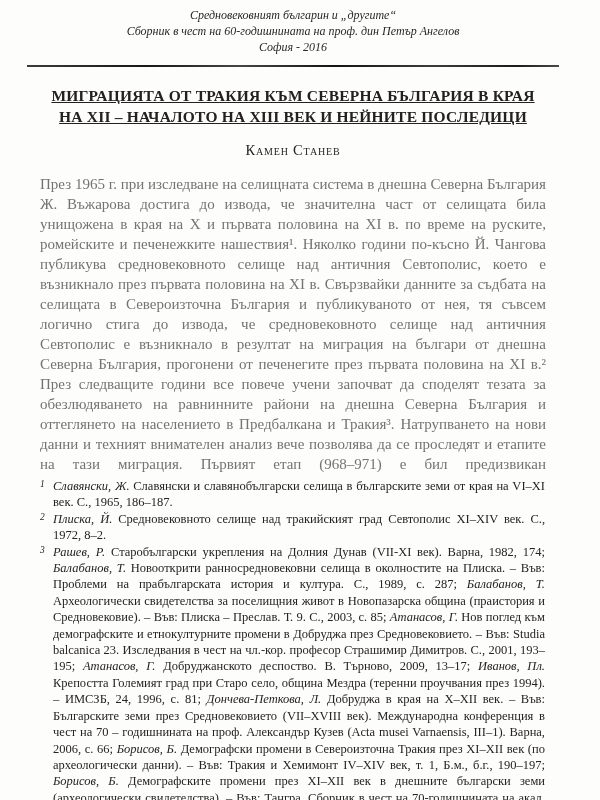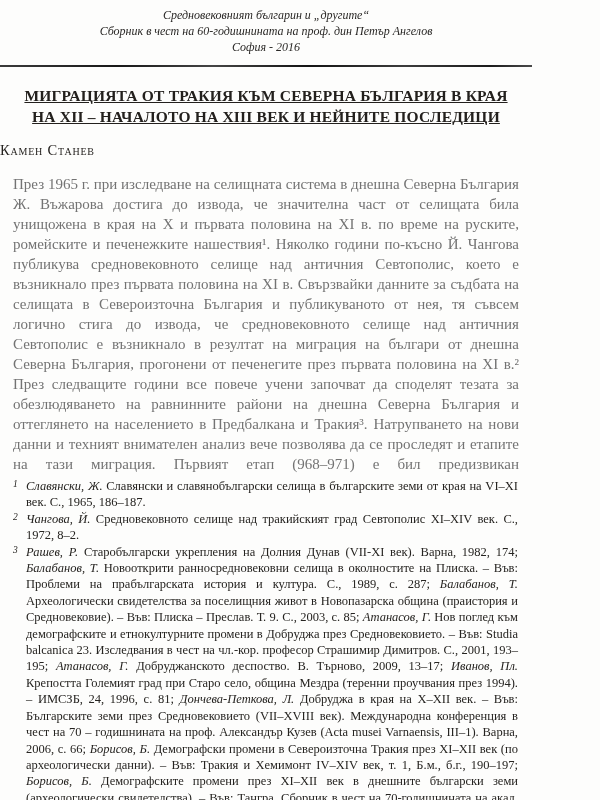--- a/index.html
+++ b/index.html
@@ -3,21 +3,21 @@
 <meta charset="utf-8">
 <style>
   html, body { margin: 0; padding: 0; }
   body {
     width: 600px; height: 800px;
     background: #fdfdfc;
     color: #1e1c1a;
     font-family: "Liberation Serif", "DejaVu Serif", serif;
     overflow: hidden;
   }
-  .page { width: 532px; height: 800px; position: relative; }
+  .page { width: 532px; height: 800px; position: relative; margin-left: 27px; }
 
   .vol-header {
     padding-top: 7px;
     text-align: center;
     font-style: italic;
     font-size: 12px;
     line-height: 16px;
     color: #2a2826;
   }
 
@@ -34,20 +34,21 @@
     line-height: 21px;
     font-weight: bold;
     text-align: center;
     letter-spacing: 0.2px;
     color: #23201d;
     text-decoration: underline;
   }
 
   .article-author {
     margin-top: 15px;
+    text-align: center;
     font-variant: small-caps;
     font-size: 14.5px;
     letter-spacing: 0.8px;
     color: #262320;
   }
 
   .body-text {
     margin: 15px 13px 0 13px;
     font-size: 15px;
     line-height: 20px;
@@ -86,17 +87,17 @@
   <div class="rule"></div>
 
   <h1 class="article-title">МИГРАЦИЯТА ОТ ТРАКИЯ КЪМ СЕВЕРНА БЪЛГАРИЯ В КРАЯ НА XII – НАЧАЛОТО НА XIII ВЕК И НЕЙНИТЕ ПОСЛЕДИЦИ</h1>
 
   <div class="article-author">Камен Станев</div>
 
   <p class="body-text">През 1965 г. при изследване на селищната система в днешна Северна България Ж. Въжарова достига до извода, че значителна част от селищата била унищожена в края на X и първата половина на XI в. по време на руските, ромейските и печенежките нашествия¹. Няколко години по-късно Й. Чангова публикува средновековното селище над античния Севтополис, което е възникнало през първата половина на XI в. Свързвайки данните за съдбата на селищата в Североизточна България и публикуваното от нея, тя съвсем логично стига до извода, че средновековното селище над античния Севтополис е възникнало в резултат на миграция на българи от днешна Северна България, прогонени от печенегите през първата половина на XI в.² През следващите години все повече учени започват да споделят тезата за обезлюдяването на равнинните райони на днешна Северна България и оттеглянето на населението в Предбалкана и Тракия³. Натрупването на нови данни и техният внимателен анализ вече позволява да се проследят и етапите на тази миграция. Първият етап (968–971) е бил предизвикан</p>
 
   <div class="footnotes" id="footnotes">
       <div class="footnote"><span class="fn-num">1</span><span class="it">Славянски, Ж.</span><span> Славянски и славянобългарски селища в българските земи от края на VI–XI век. С., 1965, 186–187.</span></div>
-      <div class="footnote"><span class="fn-num">2</span><span class="it">Чангова, Й.</span><span> Средновековното селище над тракийският град Севтополис XI–XIV век. С., 1972, 8–2.</span></div>
+      <div class="footnote"><span class="fn-num">2</span><span class="it">Плиска, Й.</span><span> Средновековното селище над тракийският град Севтополис XI–XIV век. С., 1972, 8–2.</span></div>
       <div class="footnote"><span class="fn-num">3</span><span class="it">Рашев, Р.</span><span> Старобългарски укрепления на Долния Дунав (VII-XI век). Варна, 1982, 174; </span><span class="it">Балабанов, Т.</span><span> Новооткрити ранносредновековни селища в околностите на Плиска. – Във: Проблеми на прабългарската история и култура. С., 1989, с. 287; </span><span class="it">Балабанов, Т.</span><span> Археологически свидетелства за поселищния живот в Новопазарска община (праистория и Средновековие). – Във: Плиска – Преслав. Т. 9. С., 2003, с. 85; </span><span class="it">Атанасов, Г.</span><span> Нов поглед към демографските и етнокултурните промени в Добруджа през Средновековието. – Във: Studia balcanica 23. Изследвания в чест на чл.-кор. професор Страшимир Димитров. С., 2001, 193–195; </span><span class="it">Атанасов, Г.</span><span> Добруджанското деспоство. В. Търново, 2009, 13–17; </span><span class="it">Иванов, Пл.</span><span> Крепостта Големият град при Старо село, община Мездра (теренни проучвания през 1994). – ИМСЗБ, 24, 1996, с. 81; </span><span class="it">Дончева-Петкова, Л.</span><span> Добруджа в края на X–XII век. – Във: Българските земи през Средновековието (VII–XVIII век). Международна конференция в чест на 70 – годишнината на проф. Александър Кузев (Acta musei Varnaensis, III–1). Варна, 2006, с. 66; </span><span class="it">Борисов, Б.</span><span> Демографски промени в Североизточна Тракия през XI–XII век (по археологически данни). – Във: Тракия и Хемимонт IV–XIV век, т. 1, Б.м., б.г., 190–197; </span><span class="it">Борисов, Б.</span><span> Демографските промени през XI–XII век в днешните български земи (археологически свидетелства). – Във: Тангра. Сборник в чест на 70-годишнината на акад. Васил Гюзелев, С., 2006, 391–408.</span></div>
     </div>
 
 </div>
 
 </body></html>

